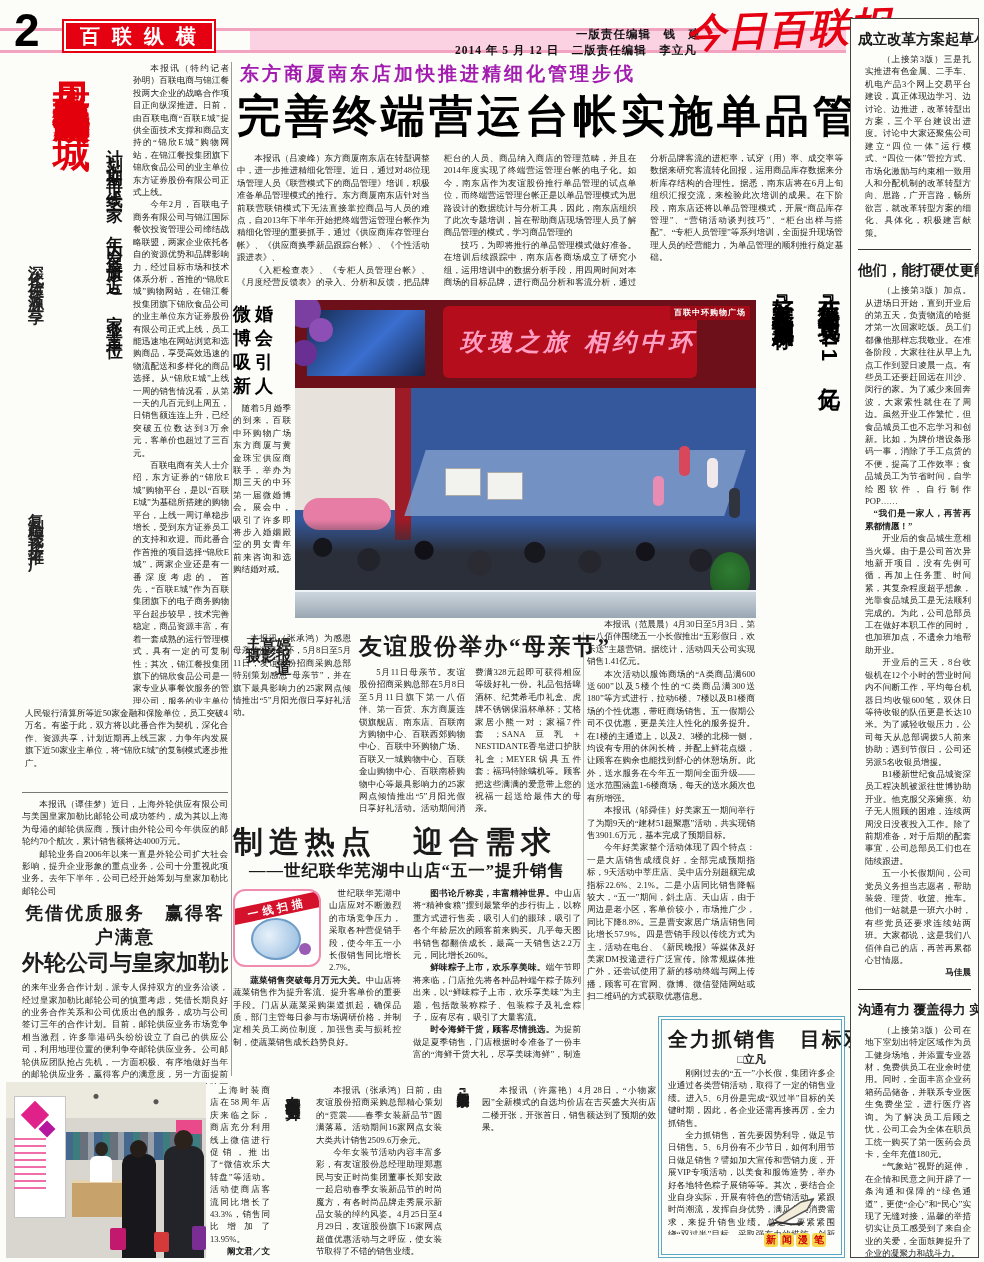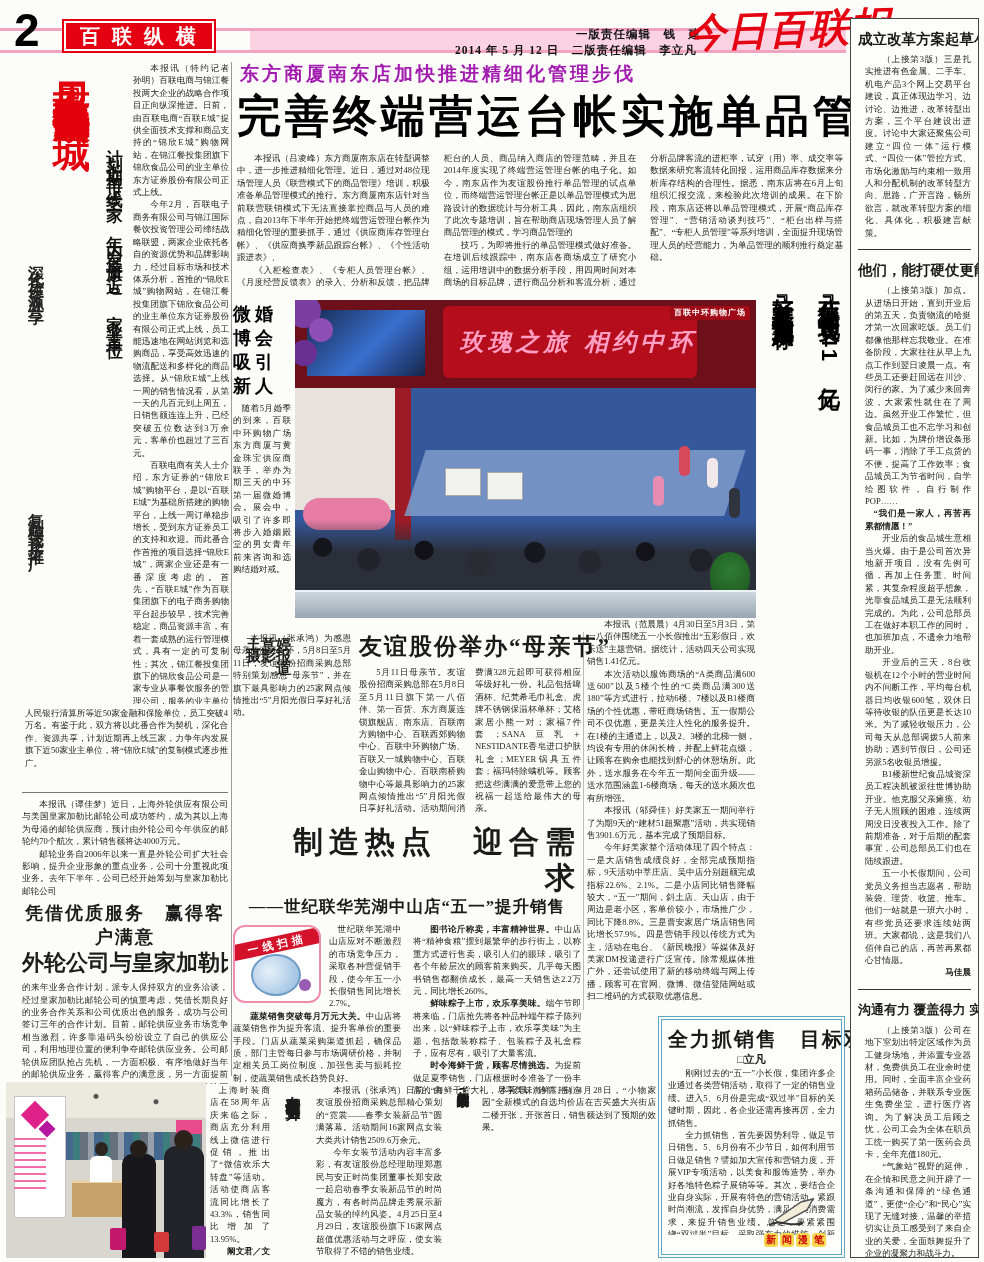--- a/index.html
+++ b/index.html
@@ -52,21 +52,21 @@
   .md-left{float:left;width:118px;height:100%;}
   .md-right{margin-left:126px;}
   .md-head{font:800 23px/30px "Liberation Serif",serif;letter-spacing:2px;white-space:nowrap;}
   .md-body{column-count:2;column-gap:10px;height:150px;overflow:hidden;margin-top:4px;}
 
   
   .yh-col{left:587px;top:618px;width:168px;height:394px;}
 
   
   .hs-block{left:233px;top:824px;width:348px;}
-  .hs-head{font:900 30px/36px "Liberation Sans",sans-serif;letter-spacing:6px;text-align:right;padding-left:30px;}
+  .hs-head{font:900 30px/36px "Liberation Sans",sans-serif;letter-spacing:6px;text-align:left;}
   .hs-sub{font:700 16.5px/22px "Liberation Serif",serif;text-align:center;letter-spacing:1px;}
   .hs-body{margin-top:5px;height:186px;column-count:2;column-gap:12px;overflow:hidden;}
   .lead-in{font-weight:bold;}
   .badge1{float:left;width:84px;height:74px;border:2px solid #f08cb0;border-radius:12px;background:#fff;
           position:relative;margin:2px 8px 4px 0;overflow:hidden;}
   .badge1-ribbon{position:absolute;top:9px;left:-6px;right:-6px;height:16px;background:#d5122b;
                  transform:rotate(-12deg);color:#fff;font:700 11px/16px "Liberation Sans",sans-serif;
                  text-align:center;letter-spacing:4px;}
   .badge1-critter{position:absolute;bottom:5px;left:16px;width:46px;height:38px;border:2px solid #6f9cc6;
                   border-radius:50%;background:radial-gradient(circle at 35% 40%,#e7f1fa,#8fb8dd);}

